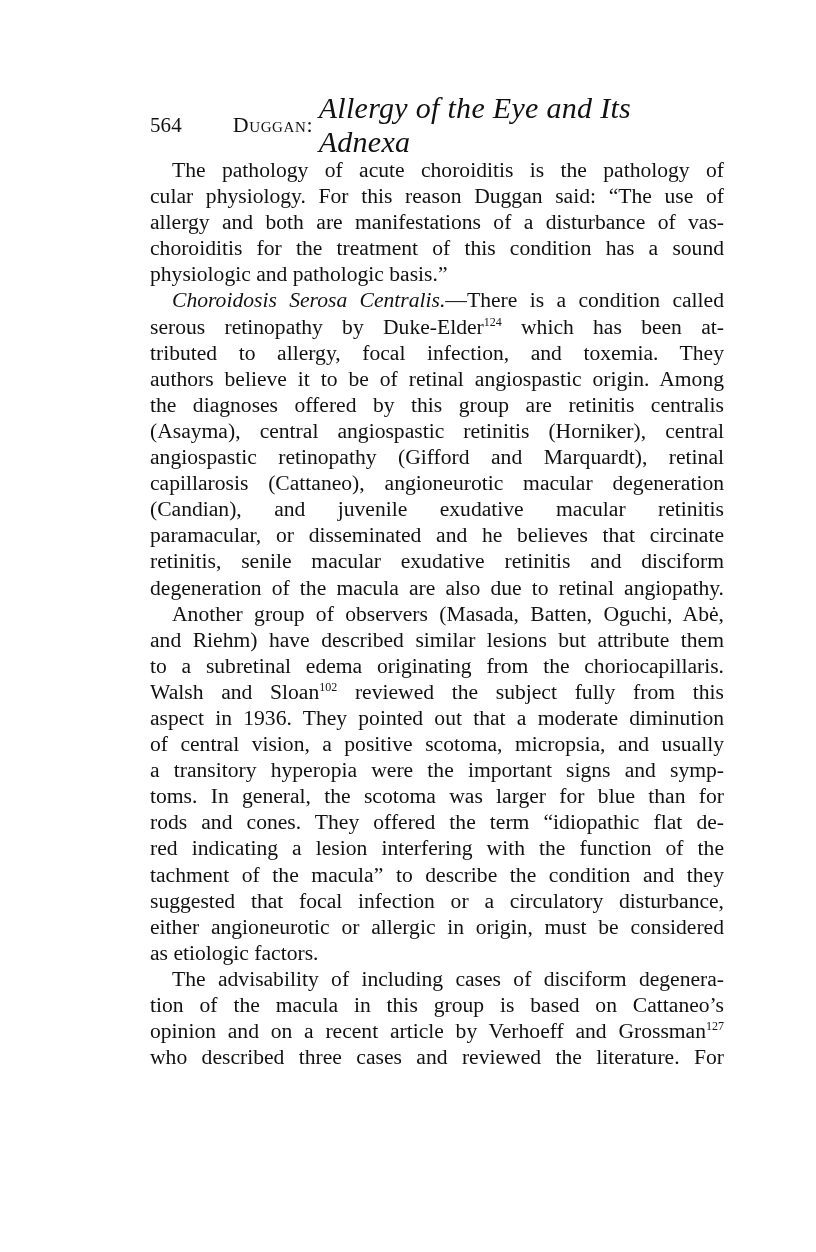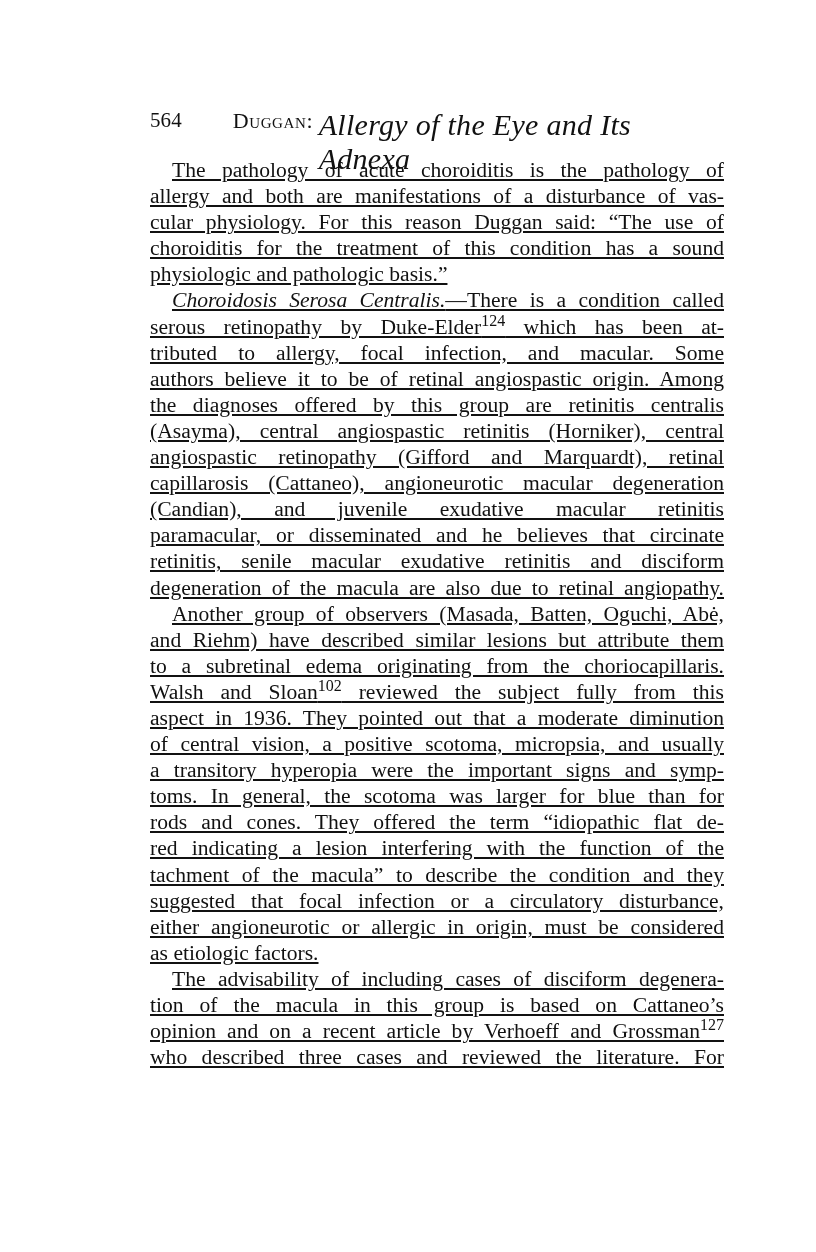--- a/index.html
+++ b/index.html
@@ -16,21 +16,21 @@
       color: #111111;
     }
     .page {
       position: absolute;
       left: 150px;
       top: 108px;
       width: 574px;
     }
     .running-head {
       display: flex;
-      align-items: flex-start;
+      align-items: center;
       height: 34px;
       font-size: 20.5px;
       letter-spacing: 0.1px;
     }
     .page-number {
       width: 84px;
       font-family: "Liberation Serif", "DejaVu Serif", serif;
       font-size: 21px;
     }
     .author {
@@ -47,65 +47,64 @@
     .title {
       font-style: italic;
       font-family: "Liberation Serif", "DejaVu Serif", serif;
       font-size: 30px;
       letter-spacing: 0.3px;
     }
     .body-text {
       margin-top: 15px;
       font-family: "Liberation Serif", "DejaVu Serif", serif;
       font-size: 21.6px;
-      text-decoration: underline;
     }
     .line {
       height: 26.1px;
       line-height: 26.1px;
       white-space: nowrap;
       text-align: justify;
       text-align-last: justify;
       overflow: visible;
     }
     .line.last {
       text-align-last: left;
     }
     .line.indent {
       padding-left: 22px;
     }
     .it { font-style: italic; }
     sup {
-      font-size: 16px;
+      font-size: 12px;
       line-height: 0;
       vertical-align: 8px;
     }
   </style>
 </head>
 <body>
 
 <div class="page">
   <div class="running-head">
     <span class="page-number">564</span>
     <span class="author">Duggan</span>
     <span class="colon">:</span>
     <span class="title">Allergy of the Eye and Its Adnexa</span>
   </div>
   <div class="body-text" id="body-text">
       <div>
         <div class="line indent"><span>The pathology of acute choroiditis is the pathology of</span></div>
+        <div class="line"><span>cular physiology. For this reason Duggan said: “The use of</span></div>
         <div class="line"><span>allergy and both are manifestations of a disturbance of vas-</span></div>
-        <div class="line"><span>cular physiology. For this reason Duggan said: “The use of</span></div>
         <div class="line"><span>choroiditis for the treatment of this condition has a sound</span></div>
         <div class="line last"><span>physiologic and pathologic basis.”</span></div>
       </div>
       <div>
         <div class="line indent"><span class="it">Choroidosis Serosa Centralis.</span><span>—There is a condition called</span></div>
         <div class="line"><span>serous retinopathy by Duke-Elder</span><sup>124</sup><span> which has been at-</span></div>
-        <div class="line"><span>tributed to allergy, focal infection, and macular. Some</span></div>
+        <div class="line"><span>tributed to allergy, focal infection, and toxemia. They</span></div>
         <div class="line"><span>authors believe it to be of retinal angiospastic origin. Among</span></div>
         <div class="line"><span>the diagnoses offered by this group are retinitis centralis</span></div>
         <div class="line"><span>(Asayma), central angiospastic retinitis (Horniker), central</span></div>
         <div class="line"><span>angiospastic retinopathy (Gifford and Marquardt), retinal</span></div>
         <div class="line"><span>capillarosis (Cattaneo), angioneurotic macular degeneration</span></div>
         <div class="line"><span>(Candian), and juvenile exudative macular retinitis</span></div>
         <div class="line"><span>paramacular, or disseminated and he believes that circinate</span></div>
         <div class="line"><span>retinitis, senile macular exudative retinitis and disciform</span></div>
         <div class="line"><span>degeneration of the macula are also due to retinal angiopathy.</span></div>
       </div>

